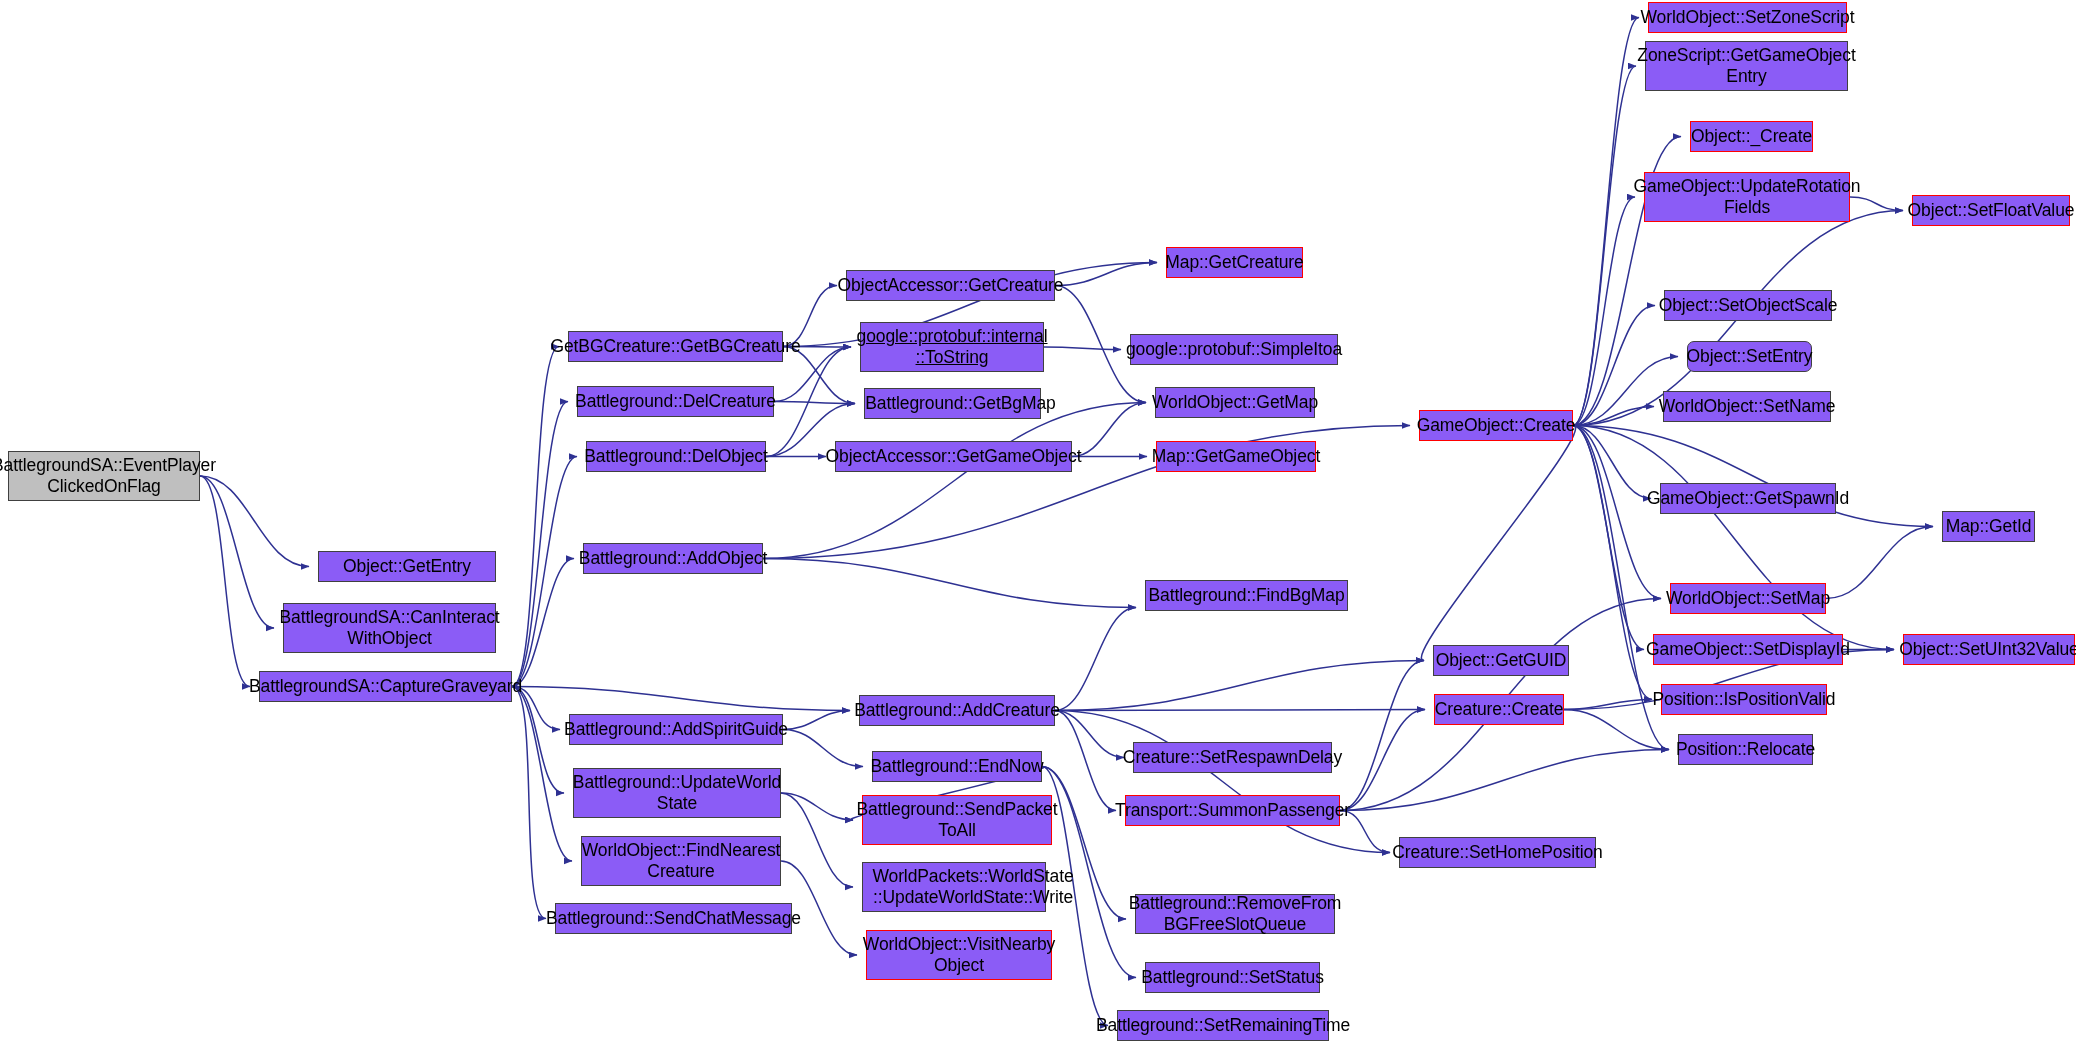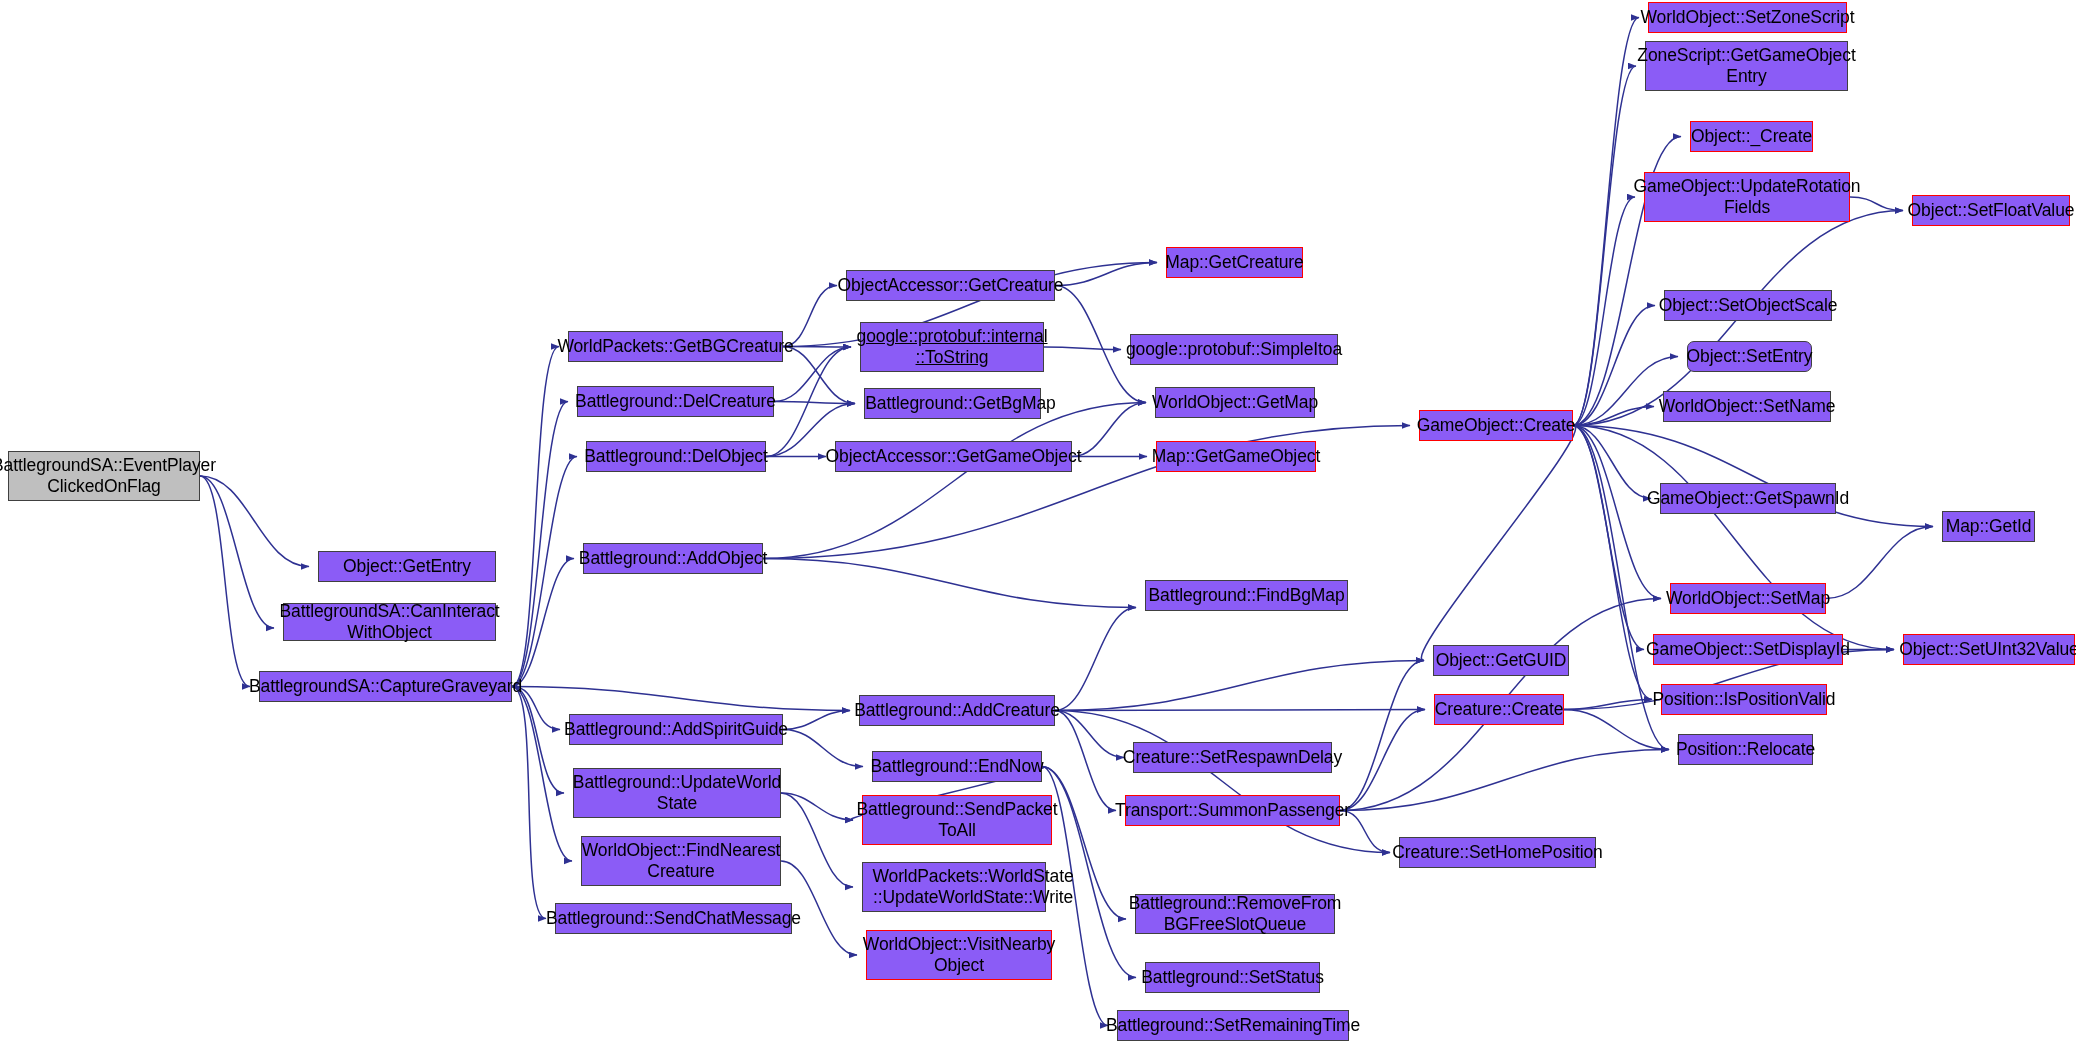--- a/index.html
+++ b/index.html
@@ -132,24 +132,24 @@
         <path d="M 1573 425.5 C 1616.2 425.5, 1625.8 749.5, 1669 749.5" fill="none" stroke="#2e3192" stroke-width="1.5" marker-end="url(#arrowhead)"></path>
         <path d="M 1850 197 C 1878 197, 1875 210.5, 1903 210.5" fill="none" stroke="#2e3192" stroke-width="1.5" marker-end="url(#arrowhead)"></path>
         <path d="M 1826 598.5 C 1874.15 598.5, 1884.85 526.5, 1933 526.5" fill="none" stroke="#2e3192" stroke-width="1.5" marker-end="url(#arrowhead)"></path>
         <path d="M 1843 649.5 C 1871 649.5, 1866 649.5, 1894 649.5" fill="none" stroke="#2e3192" stroke-width="1.5" marker-end="url(#arrowhead)"></path>
       </g>
   </svg>
   <div id="nodes-layer">
       <div class="node root" style="left: 8px; top: 451px; width: 192px; height: 50px;">BattlegroundSA::EventPlayer
 ClickedOnFlag</div>
       <div class="node black" style="left: 318px; top: 551px; width: 178px; height: 31px;">Object::GetEntry</div>
-      <div class="node black" style="left: 283px; top: 603px; width: 213px; height: 38px;">BattlegroundSA::CanInteract
+      <div class="node black" style="left: 283px; top: 603px; width: 213px; height: 50px;">BattlegroundSA::CanInteract
 WithObject</div>
       <div class="node black" style="left: 259px; top: 671px; width: 253px; height: 31px;">BattlegroundSA::CaptureGraveyard</div>
-      <div class="node black" style="left: 568px; top: 331px; width: 215px; height: 31px;">WorldPackets::GetBGCreature</div>
+      <div class="node black" style="left: 568px; top: 331px; width: 215px; height: 31px;">GetBGCreature::GetBGCreature</div>
       <div class="node black" style="left: 577px; top: 386px; width: 197px; height: 31px;">Battleground::DelCreature</div>
       <div class="node black" style="left: 586px; top: 441px; width: 180px; height: 31px;">Battleground::DelObject</div>
       <div class="node black" style="left: 583px; top: 543px; width: 180px; height: 31px;">Battleground::AddObject</div>
       <div class="node black" style="left: 569px; top: 714px; width: 214px; height: 31px;">Battleground::AddSpiritGuide</div>
       <div class="node black" style="left: 573px; top: 768px; width: 208px; height: 50px;">Battleground::UpdateWorld
 State</div>
       <div class="node black" style="left: 581px; top: 836px; width: 200px; height: 50px;">WorldObject::FindNearest
 Creature</div>
       <div class="node black" style="left: 555px; top: 903px; width: 237px; height: 31px;">Battleground::SendChatMessage</div>
       <div class="node black" style="left: 846px; top: 270px; width: 209px; height: 31px;">ObjectAccessor::GetCreature</div>
@@ -171,21 +171,21 @@
       <div class="node black" style="left: 1155px; top: 387px; width: 160px; height: 31px;">WorldObject::GetMap</div>
       <div class="node red" style="left: 1156px; top: 441px; width: 160px; height: 31px;">Map::GetGameObject</div>
       <div class="node black" style="left: 1433px; top: 645px; width: 136px; height: 31px;">Object::GetGUID</div>
       <div class="node red" style="left: 1434px; top: 694px; width: 130px; height: 31px;">Creature::Create</div>
       <div class="node black" style="left: 1133px; top: 742px; width: 199px; height: 31px;">Creature::SetRespawnDelay</div>
       <div class="node red" style="left: 1125px; top: 795px; width: 215px; height: 31px;">Transport::SummonPassenger</div>
       <div class="node black" style="left: 1399px; top: 837px; width: 197px; height: 31px;">Creature::SetHomePosition</div>
       <div class="node black" style="left: 1135px; top: 894px; width: 200px; height: 40px;">Battleground::RemoveFrom
 BGFreeSlotQueue</div>
       <div class="node black" style="left: 1145px; top: 962px; width: 175px; height: 31px;">Battleground::SetStatus</div>
-      <div class="node black" style="left: 1117px; top: 1010px; width: 232px; height: 31px;">Battleground::SetRemainingTime</div>
+      <div class="node black" style="left: 1117px; top: 1010px; width: 212px; height: 31px;">Battleground::SetRemainingTime</div>
       <div class="node red" style="left: 1419px; top: 410px; width: 154px; height: 31px;">GameObject::Create</div>
       <div class="node red" style="left: 1648px; top: 2px; width: 199px; height: 31px;">WorldObject::SetZoneScript</div>
       <div class="node black" style="left: 1645px; top: 41px; width: 203px; height: 50px;">ZoneScript::GetGameObject
 Entry</div>
       <div class="node red" style="left: 1690px; top: 121px; width: 123px; height: 31px;">Object::_Create</div>
       <div class="node red" style="left: 1644px; top: 172px; width: 206px; height: 50px;">GameObject::UpdateRotation
 Fields</div>
       <div class="node red" style="left: 1912px; top: 195px; width: 158px; height: 31px;">Object::SetFloatValue</div>
       <div class="node black" style="left: 1664px; top: 290px; width: 168px; height: 31px;">Object::SetObjectScale</div>
       <div class="node black" style="left: 1687px; top: 341px; width: 125px; height: 31px; border-radius: 7px;">Object::SetEntry</div>

